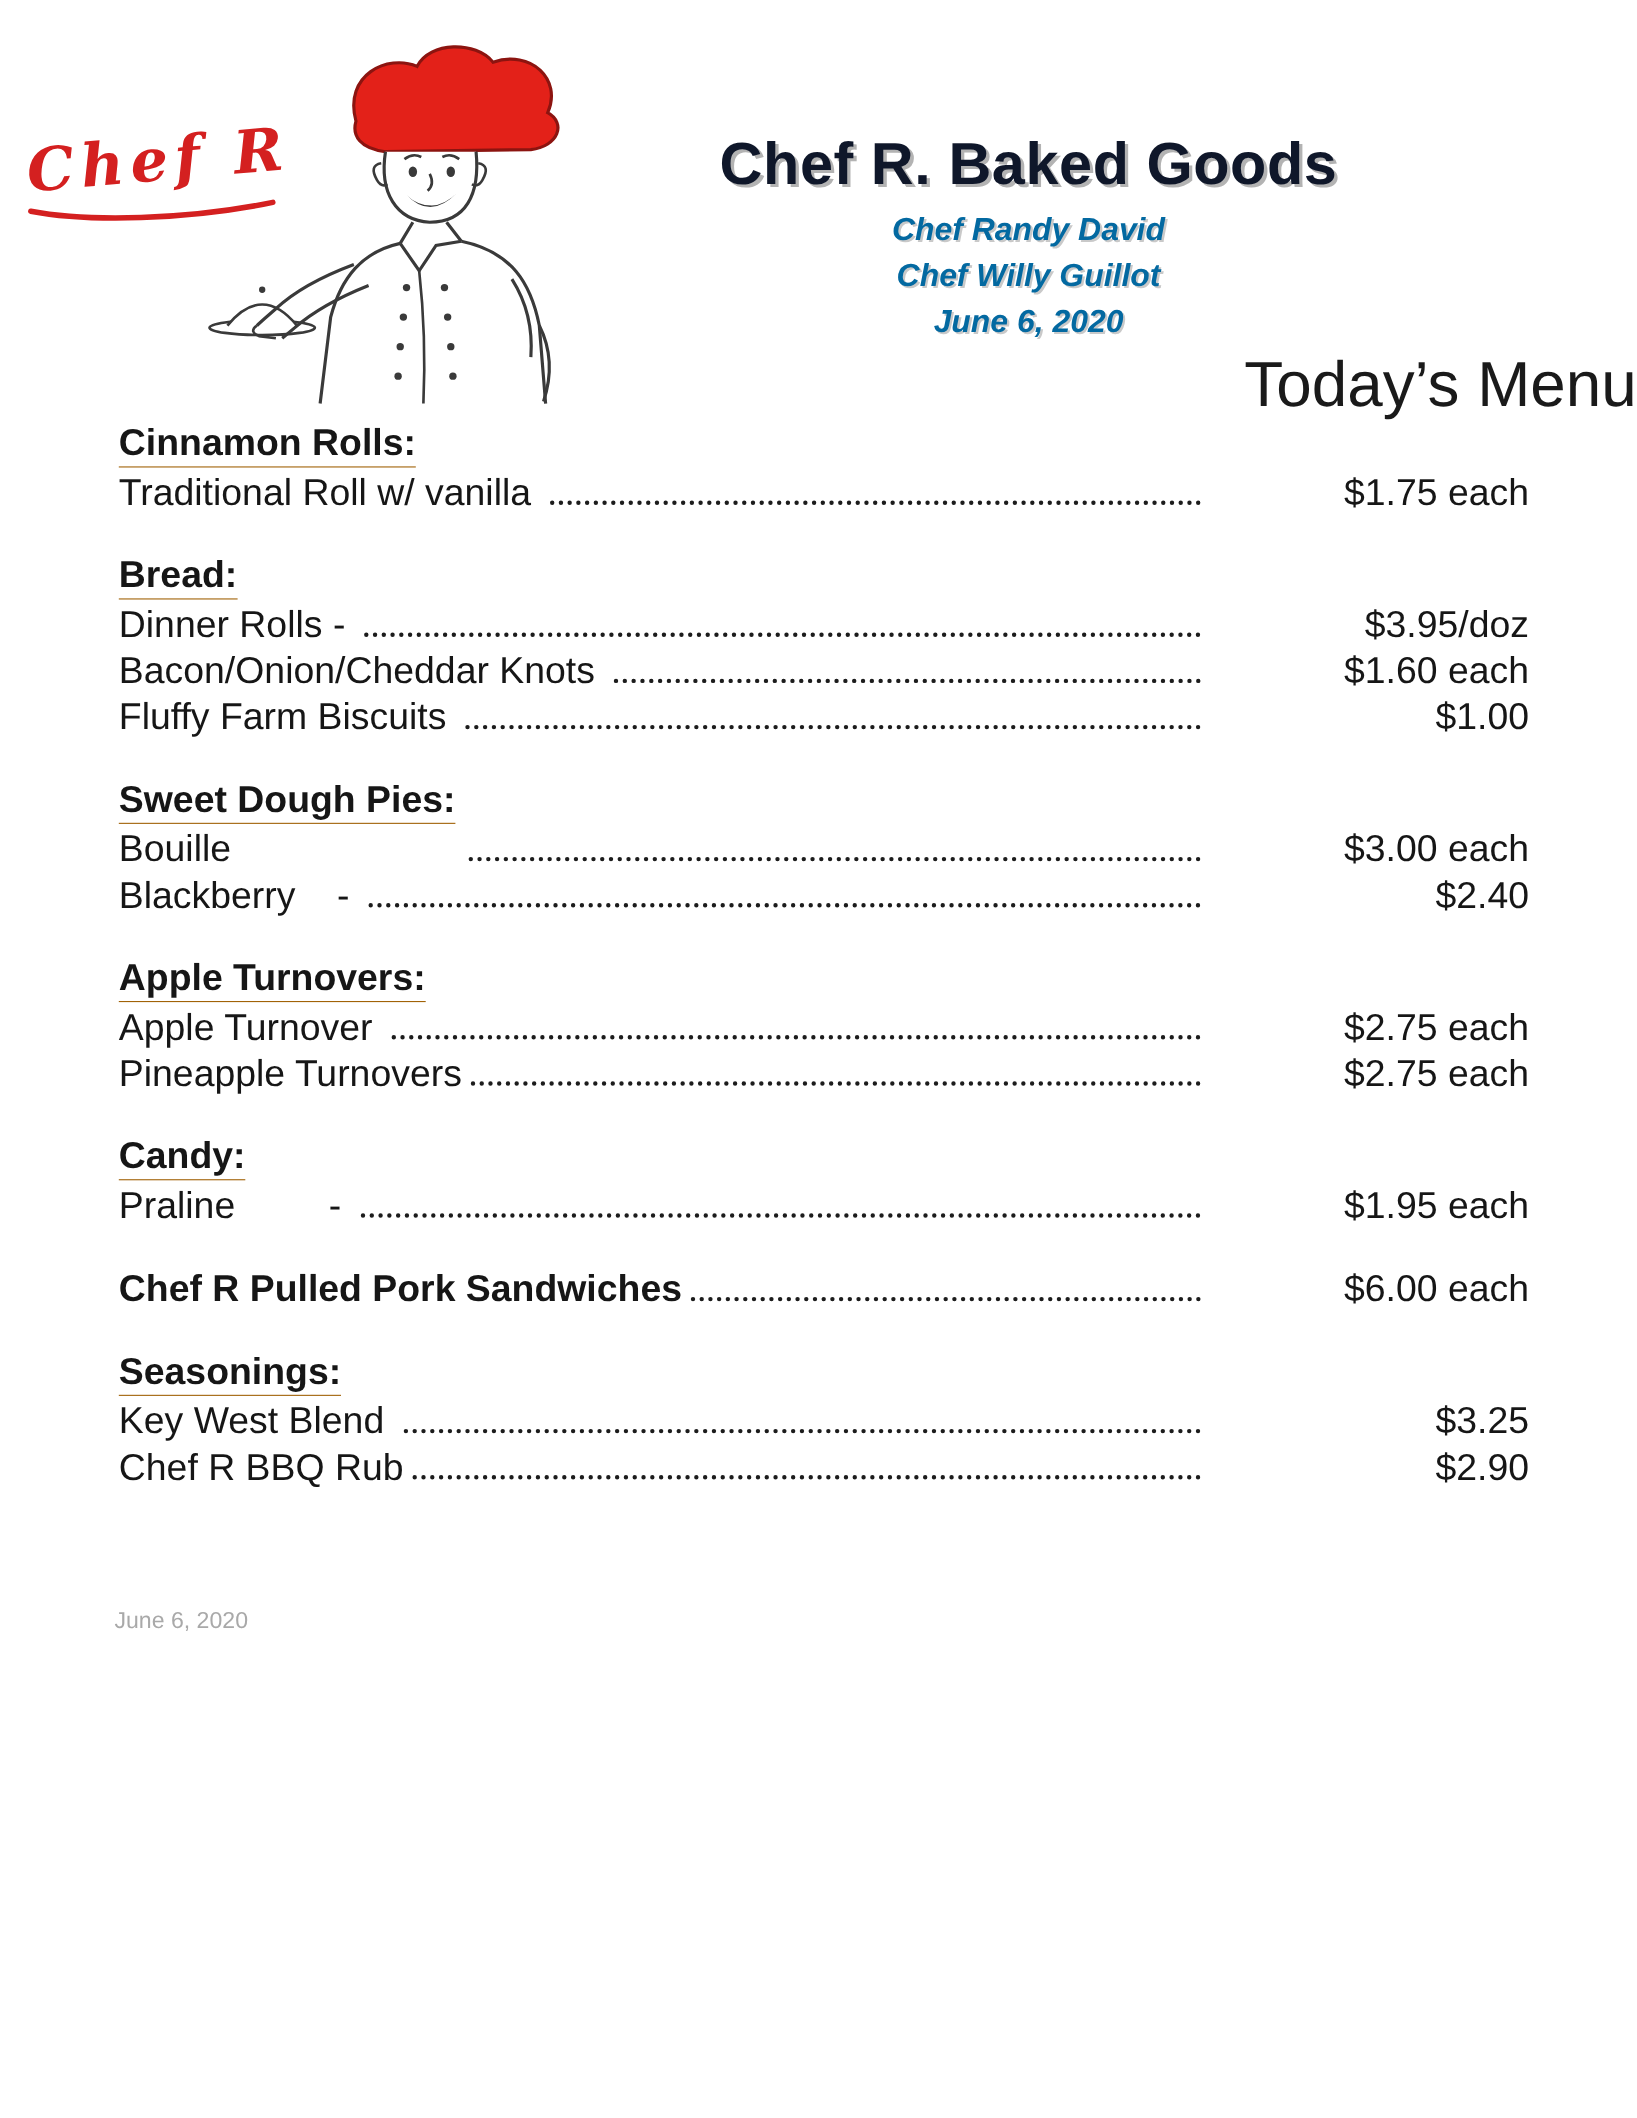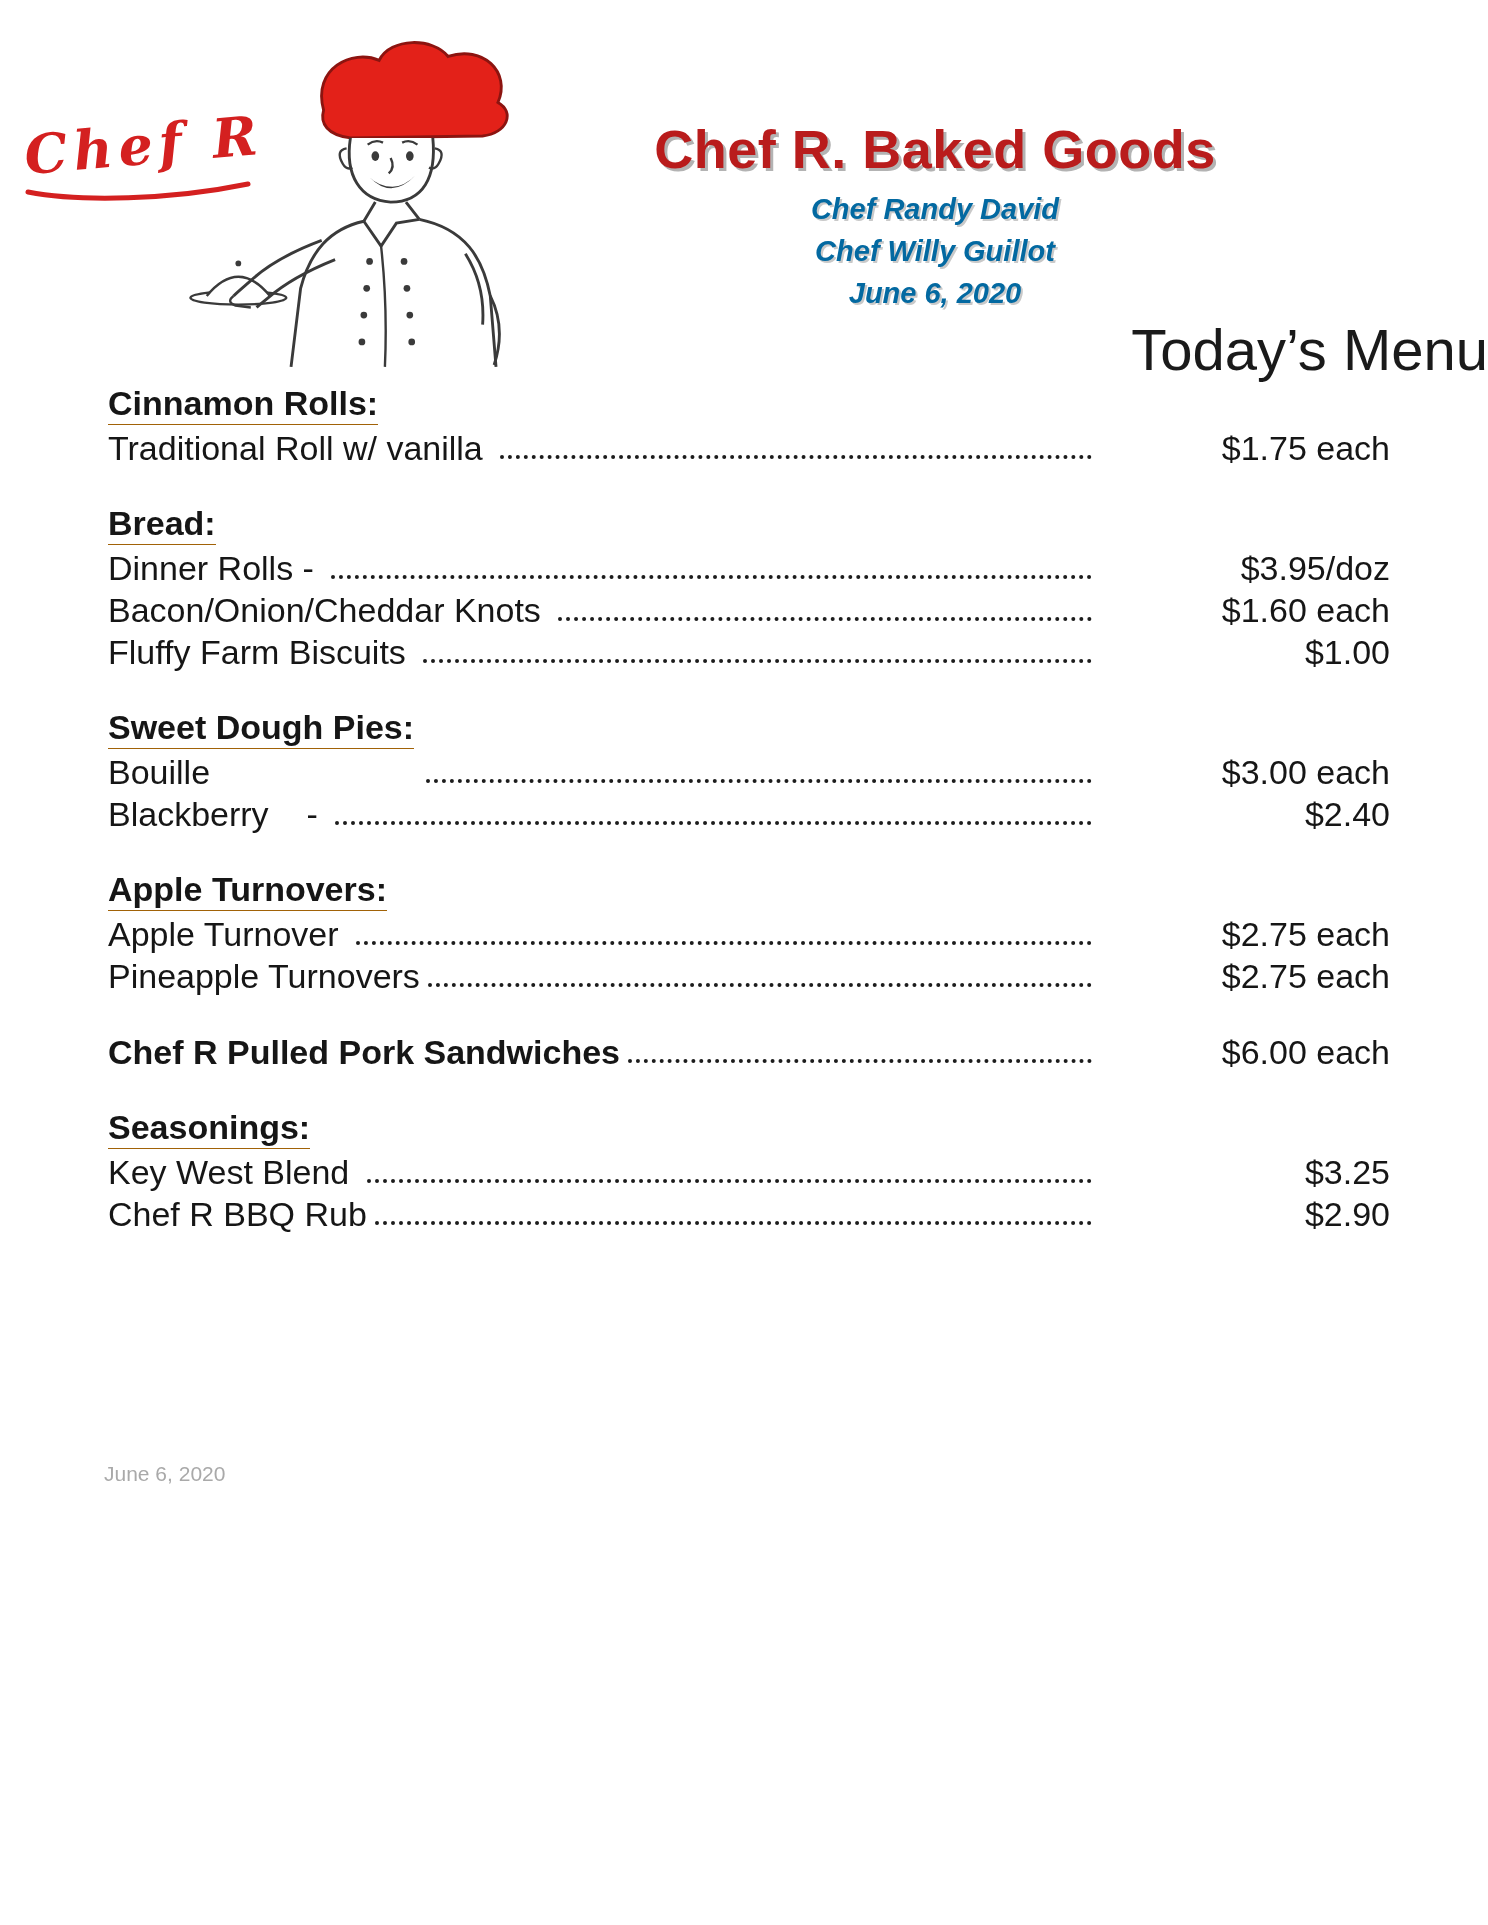--- a/index.html
+++ b/index.html
@@ -35,21 +35,21 @@
     left: 545px;
     top: 118px;
     width: 780px;
     text-align: center;
   }
   .page-title {
     font-size: 54px;
     font-weight: 700;
     line-height: 62px;
     letter-spacing: 0.5px;
-    color: #b91c1c;
+    color: #0f172a;
     text-shadow: 3px 3px 0 #b3b3b3;
   }
   .subtitle-block { margin-top: 8px; }
   .subtitle {
     font-style: italic;
     font-weight: 600;
     font-size: 29px;
     line-height: 42px;
     color: #0369a1;
     text-shadow: 2px 2px 0 #c9c9c9;
@@ -204,20 +204,25 @@
         </div></section>
       <section class="menu-section"><h3 class="section-heading">Apple Turnovers:</h3><div class="menu-item">
           <span class="item-name">Apple Turnover </span>
           <span class="dots"></span>
           <span class="item-price">$2.75 each</span>
         </div><div class="menu-item">
           <span class="item-name">Pineapple Turnovers</span>
           <span class="dots"></span>
           <span class="item-price">$2.75 each</span>
         </div></section>
+      <section class="menu-section"><h3 class="section-heading">Candy:</h3><div class="menu-item">
+          <span class="item-name">Praline         - </span>
+          <span class="dots"></span>
+          <span class="item-price">$1.95 each</span>
+        </div></section>
       <section class="menu-section">
         <div class="menu-item emphasis">
           <span class="item-name">Chef R Pulled Pork Sandwiches</span>
           <span class="dots"></span>
           <span class="item-price">$6.00 each</span>
         </div>
       </section>
       <section class="menu-section"><h3 class="section-heading">Seasonings:</h3><div class="menu-item">
           <span class="item-name">Key West Blend </span>
           <span class="dots"></span>

